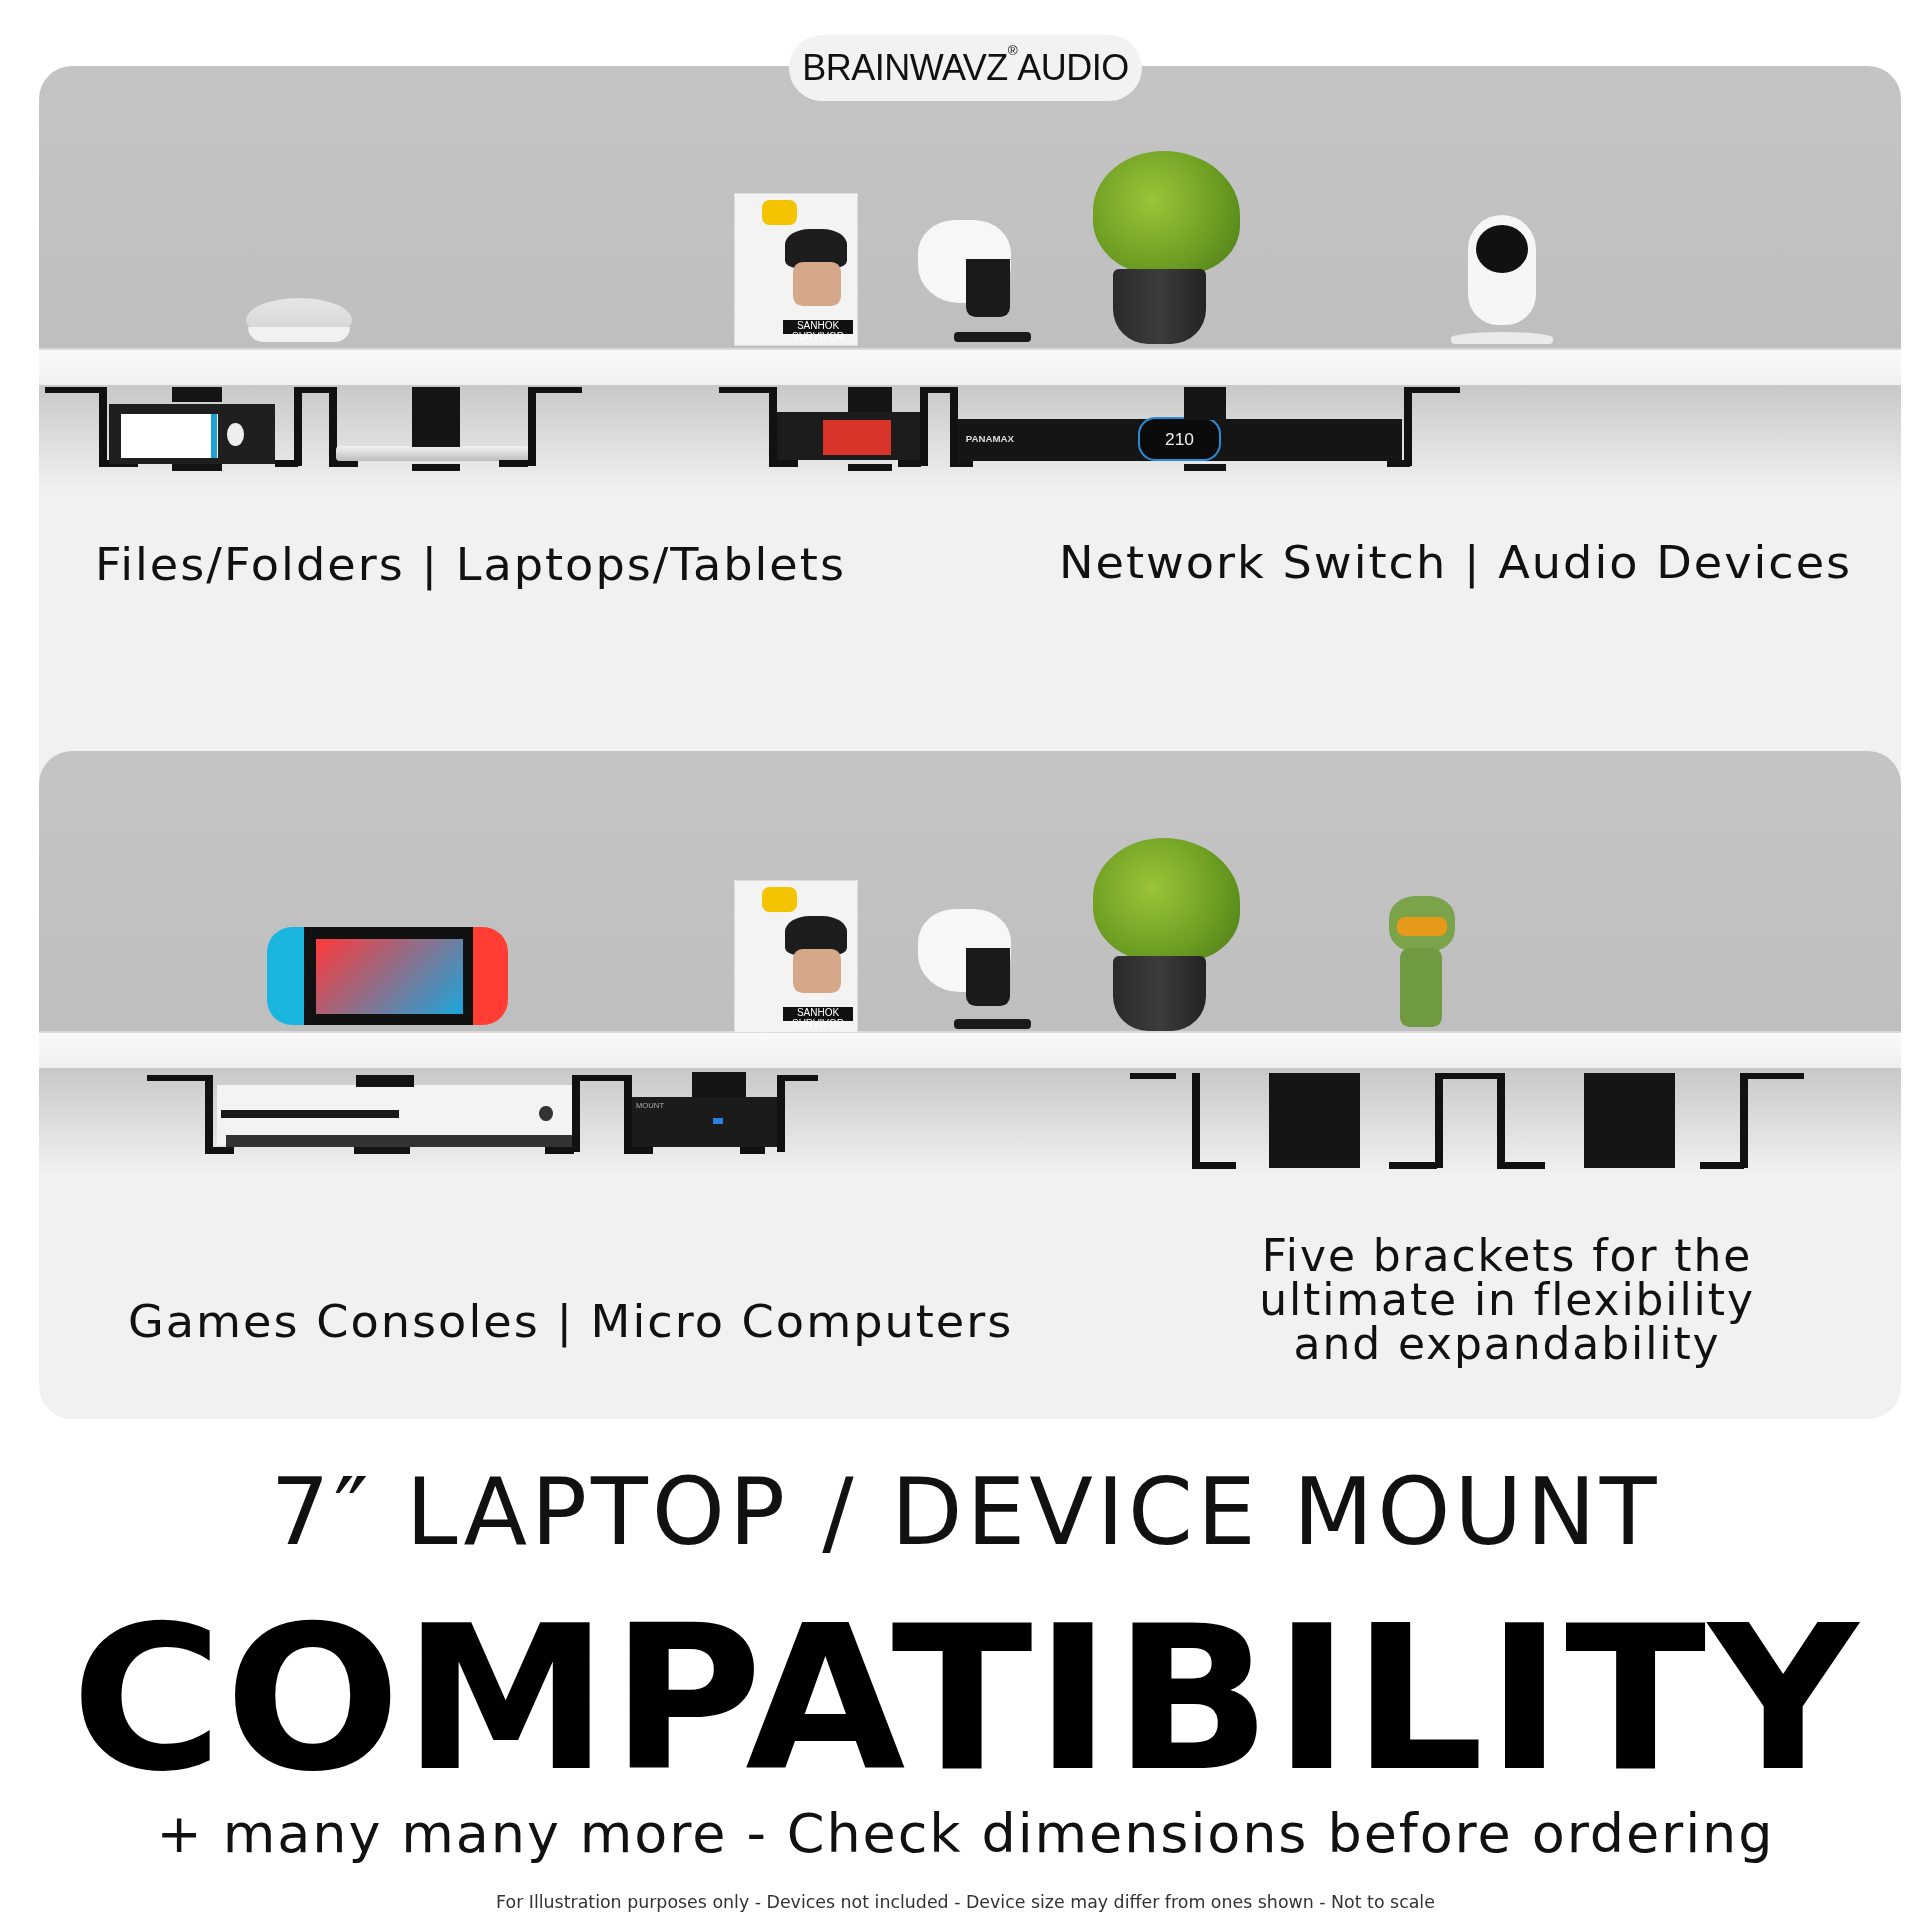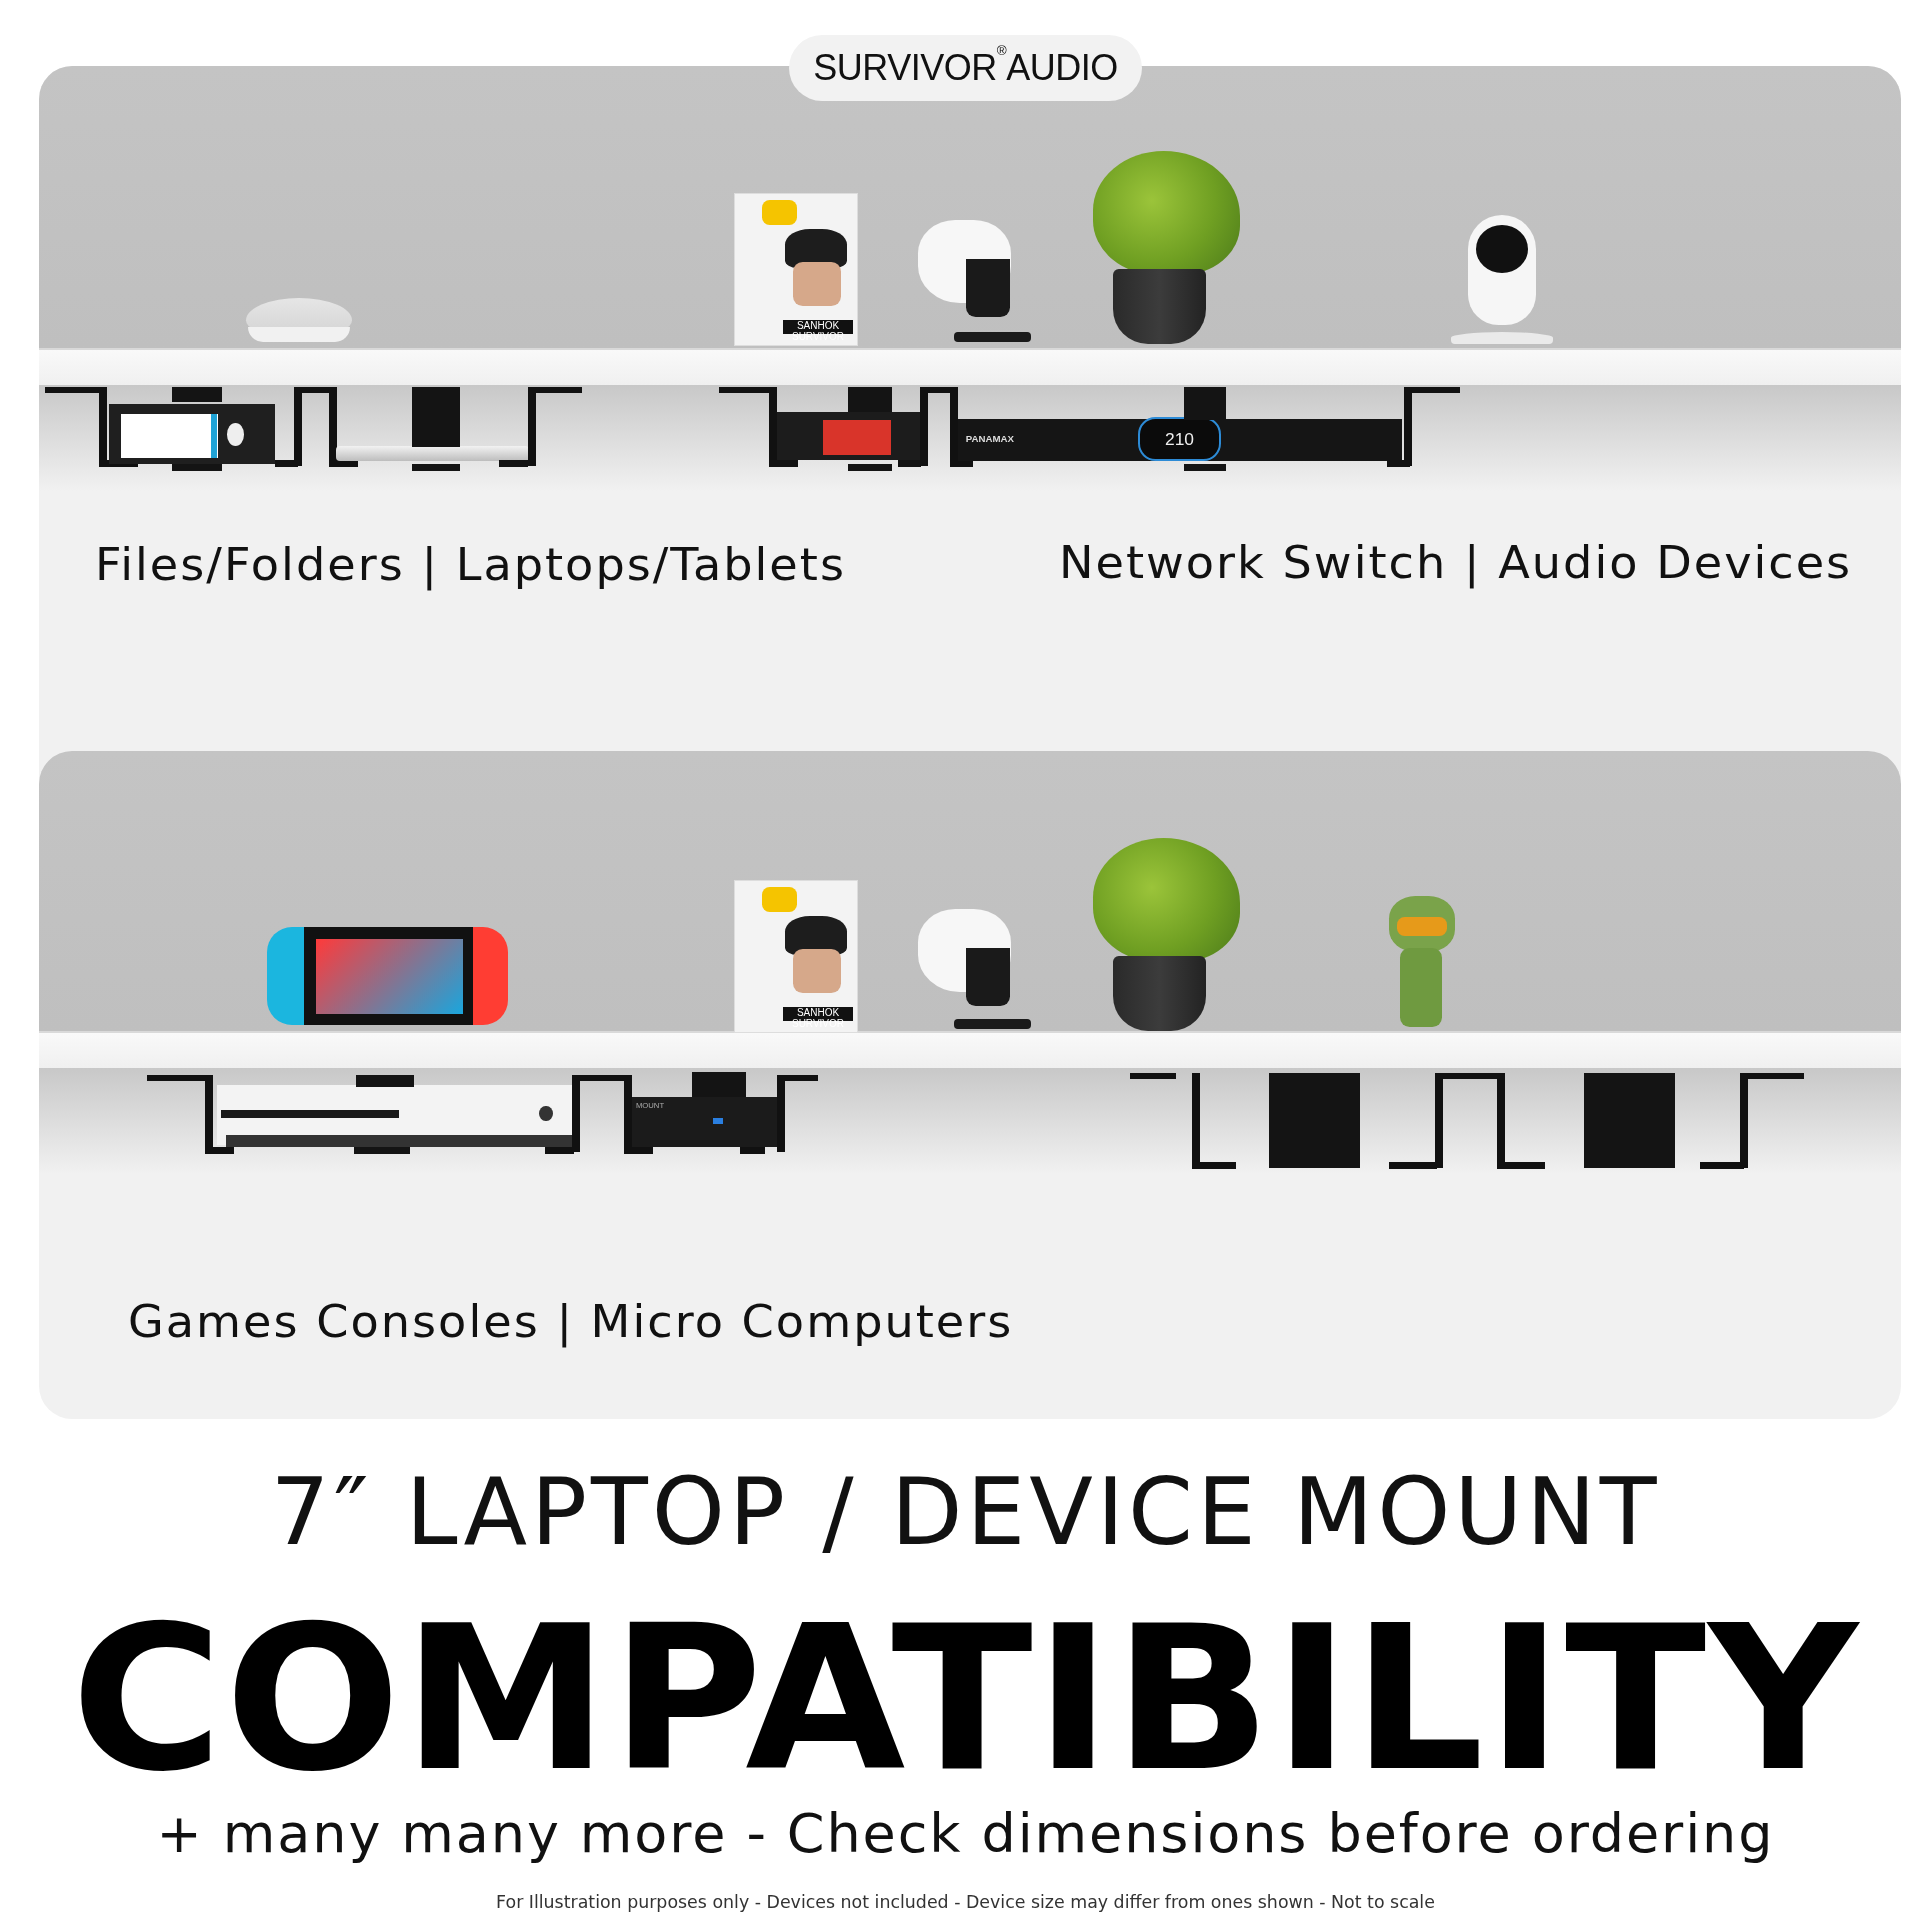--- a/index.html
+++ b/index.html
@@ -61,21 +61,21 @@
   .amp-display { background: #0b0b0b; border: 2.9px solid #2d8bd6; border-radius: 17.4px; color: #eee; font-size: 17.4px; text-align: center; line-height: 41px; }
   .xbox { background: #f3f3f3; }
   .xbox-slot { background: #1a1a1a; }
   .xbox-base { background: #333; }
   .minipc { background: #1b1b1b; }
 </style>
 </head>
 <body>
 
 <div class="brand-pill">
-  <span><span>SURVIVOR</span><sup>®</sup><span>AUDIO</span></span>
+  <span><span>BRAINWAVZ</span><sup>®</sup><span>AUDIO</span></span>
 </div>
 
 <div class="panel top">
   <div class="wall"></div>
   <div class="shelf-top" style="top:282px"></div>
   <div class="under" style="top:319px"></div>
 
   <div class="abs speaker" style="left:207px;top:232px;width:106px;height:37px"></div>
   <div class="abs speaker-base" style="left:209px;top:261px;width:102px;height:15.4px"></div>
 
@@ -214,19 +214,24 @@
   <div class="abs" style="left:1396px;top:322px;width:7.7px;height:95px;background:#111"></div>
   <div class="abs" style="left:1396px;top:322px;width:66px;height:5.8px;background:#111"></div>
   <div class="abs" style="left:1458px;top:322px;width:7.7px;height:95px;background:#111"></div>
   <div class="abs" style="left:1458px;top:411px;width:48px;height:6.8px;background:#111"></div>
   <div class="abs clip" style="left:1545px;top:322px;width:91px;height:95px"></div>
   <div class="abs" style="left:1661px;top:411px;width:44px;height:6.8px;background:#111"></div>
   <div class="abs" style="left:1701px;top:322px;width:7.7px;height:95px;background:#111"></div>
   <div class="abs" style="left:1701px;top:322px;width:64px;height:5.8px;background:#111"></div>
 
   <div class="caption" style="left:89px;top:545px">Games Consoles | Micro Computers</div>
+  <div class="caption center" style="left:1159px;top:483px;width:618px">
+    <div>Five brackets for the</div>
+    <div>ultimate in flexibility</div>
+    <div>and expandability</div>
+  </div>
 </div>
 
 <div class="headline h1">7″ LAPTOP /  DEVICE MOUNT</div>
 <div class="headline h2">COMPATIBILITY</div>
 <div class="headline h3">+ many many more - Check dimensions before ordering</div>
 <div class="headline h4">For Illustration purposes only - Devices not included - Device size may differ from ones shown - Not to scale</div>
 
 
 </body></html>

